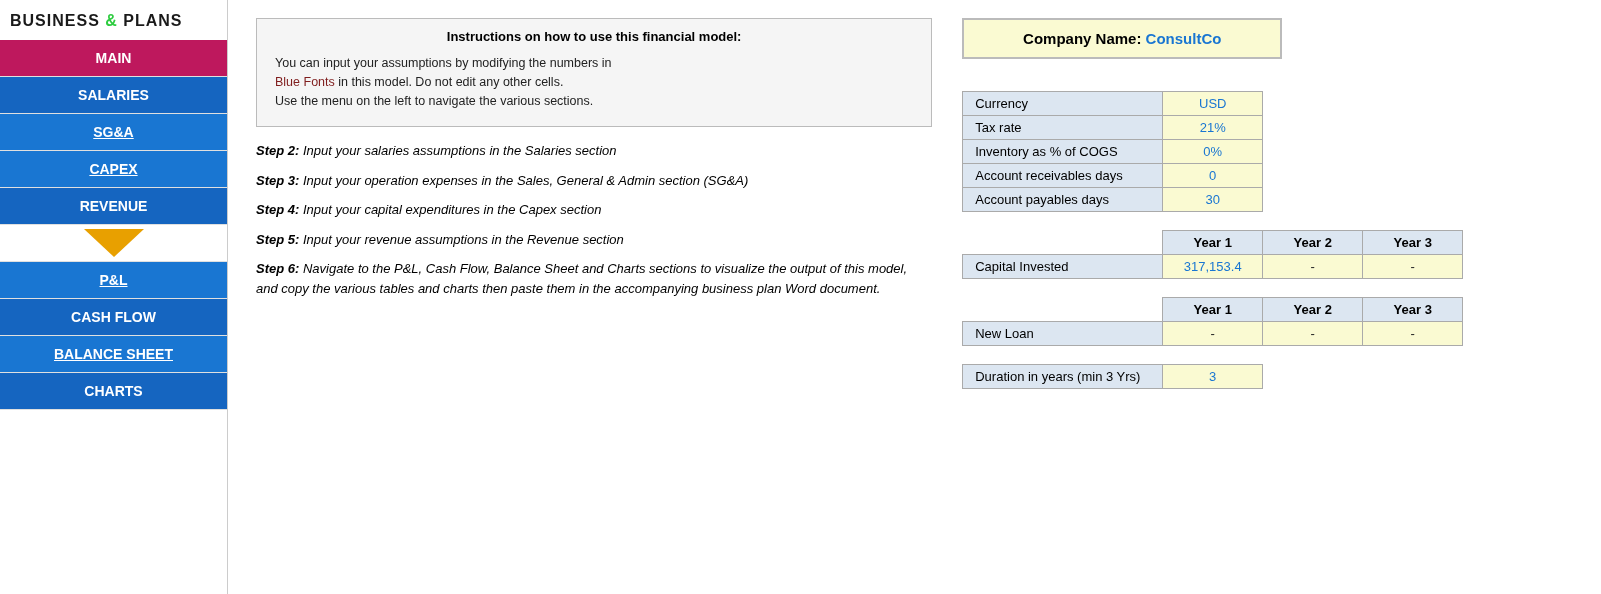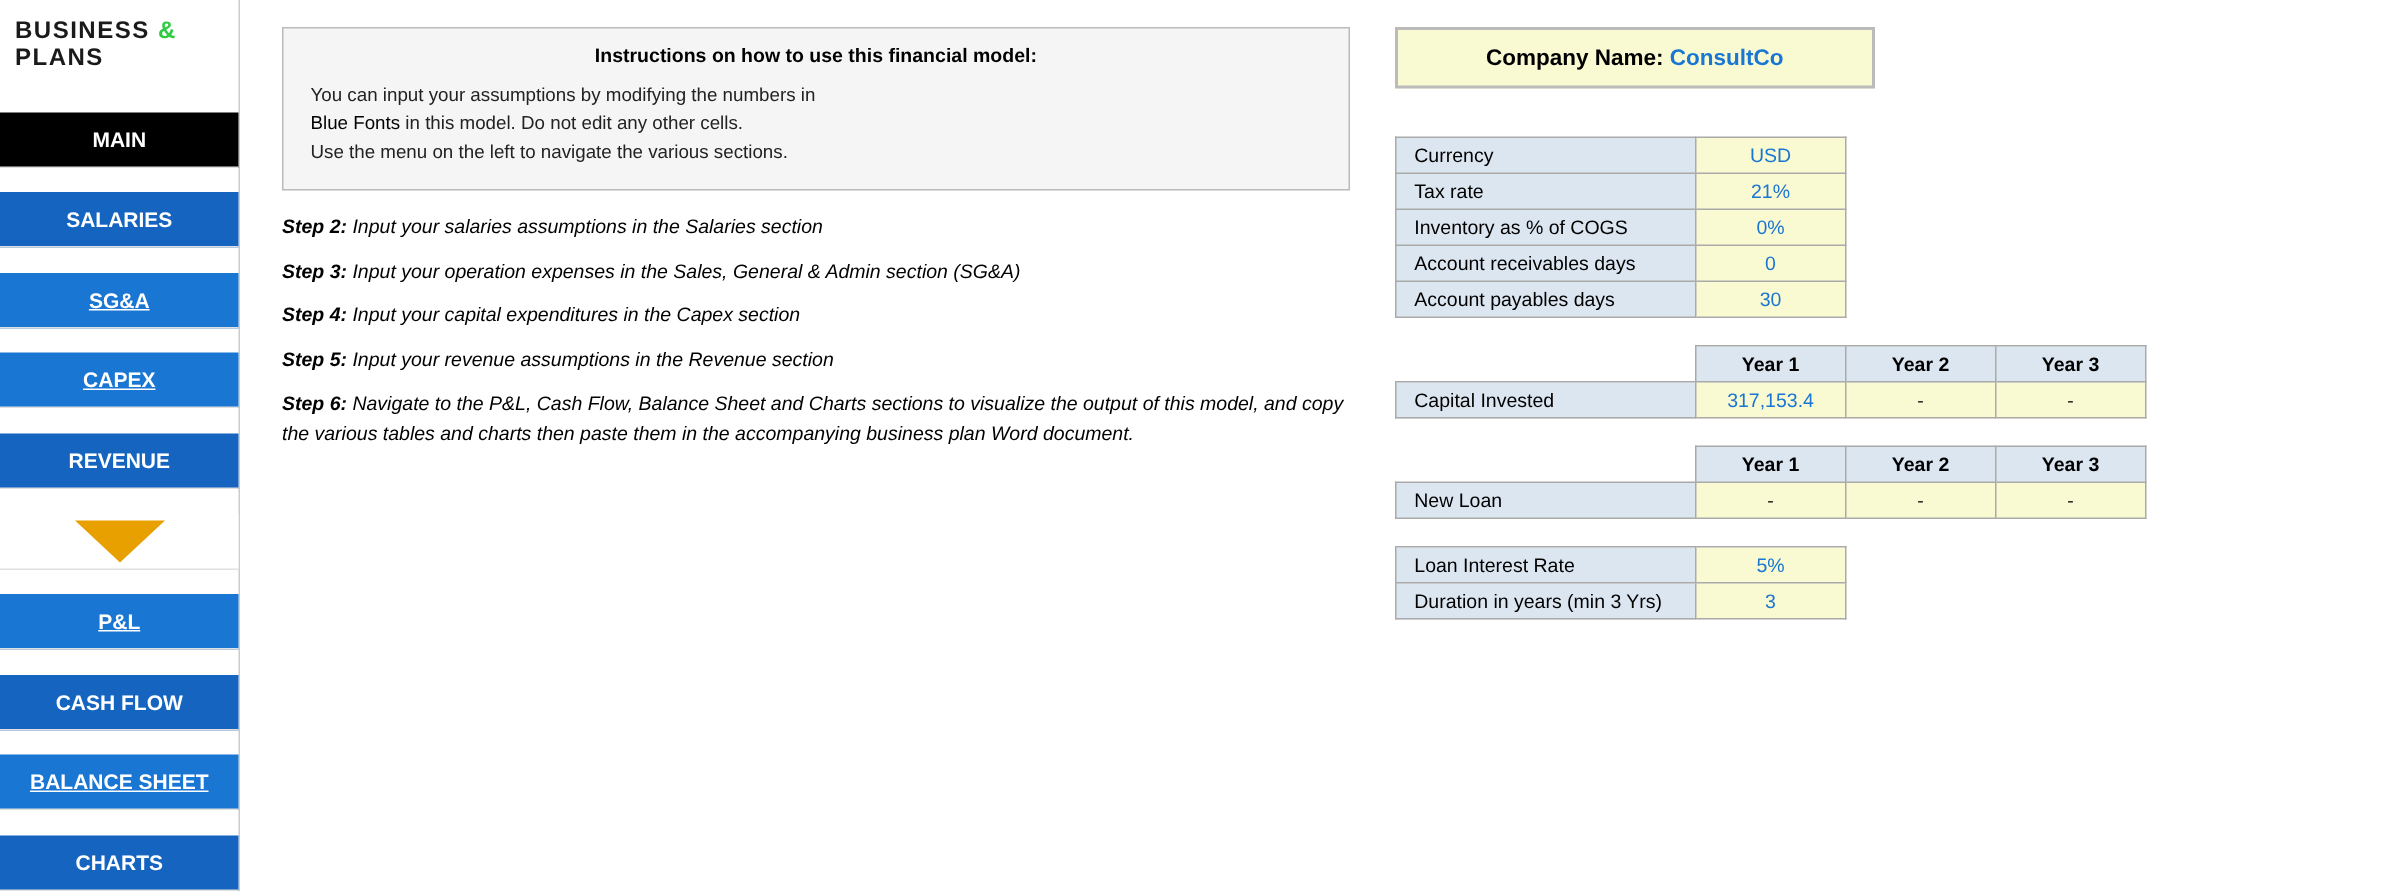--- a/index.html
+++ b/index.html
@@ -7,28 +7,27 @@
       font-family: Arial, sans-serif;
       font-size: 13px;
       background: #fff;
       display: flex;
       width: 1601px;
       min-height: 594px;
     }
 
     
     #sidebar {
-      width: 160px;
+      width: 228px;
       min-height: 594px;
       background: #fff;
       border-right: 1px solid #ccc;
       display: flex;
       flex-direction: column;
       align-items: stretch;
-      justify-content: space-between;
     }
     .brand {
       padding: 12px 10px 10px 10px;
       font-size: 16px;
       font-weight: bold;
       color: #1a1a1a;
       letter-spacing: 1px;
     }
     .brand span.amp {
       color: #2ecc40;
@@ -38,21 +37,21 @@
       align-items: center;
       justify-content: center;
       padding: 10px 0;
       font-weight: bold;
       font-size: 14px;
       text-align: center;
       cursor: pointer;
       border-bottom: 1px solid #e0e0e0;
     }
     .nav-item.active {
-      background: #000000;
+      background: #be185d;
       color: #fff;
     }
     .nav-item.blue {
       background: #1565c0;
       color: #fff;
     }
     .nav-item.light-blue {
       background: #1976d2;
       color: #fff;
       text-decoration: underline;
@@ -96,21 +95,21 @@
       font-size: 13px;
       margin-bottom: 10px;
     }
     .instructions-body {
       font-size: 12.5px;
       color: #222;
       line-height: 1.5;
       margin-bottom: 8px;
     }
     .instructions-body .blue-font {
-      color: #000000;
+      color: #7f1d1d;
     }
     .step {
       font-size: 13px;
       margin-bottom: 10px;
       line-height: 1.5;
     }
     .step b {
       font-style: italic;
       font-weight: bold;
     }
@@ -296,24 +295,20 @@
           <td class="year-dash">-</td>
           <td class="year-dash">-</td>
           <td class="year-dash">-</td>
         </tr>
       </tbody>
     </table>
 
     <table class="data-table">
       <tbody>
         <tr>
-          <td class="label-cell">Loan Interest Rate</td>
-          <td class="value-cell">5%</td>
-        </tr>
-        <tr>
           <td class="label-cell">Duration in years (min 3 Yrs)</td>
           <td class="value-cell">3</td>
         </tr>
       </tbody>
     </table>
 
   </div>
 </div>
 
 </body></html>

